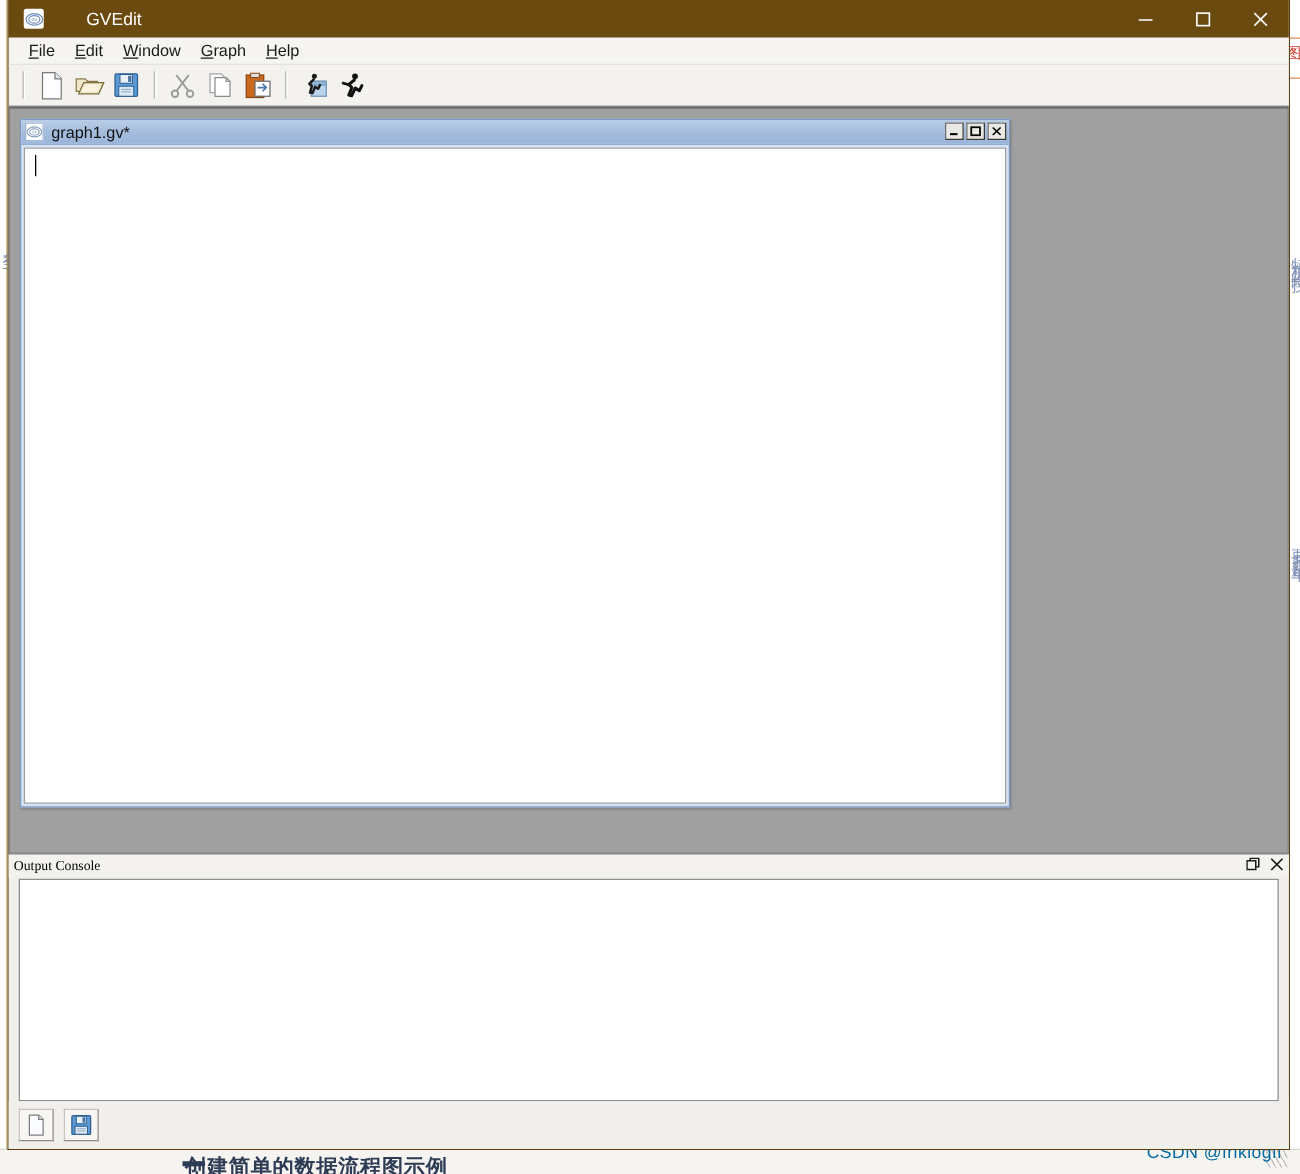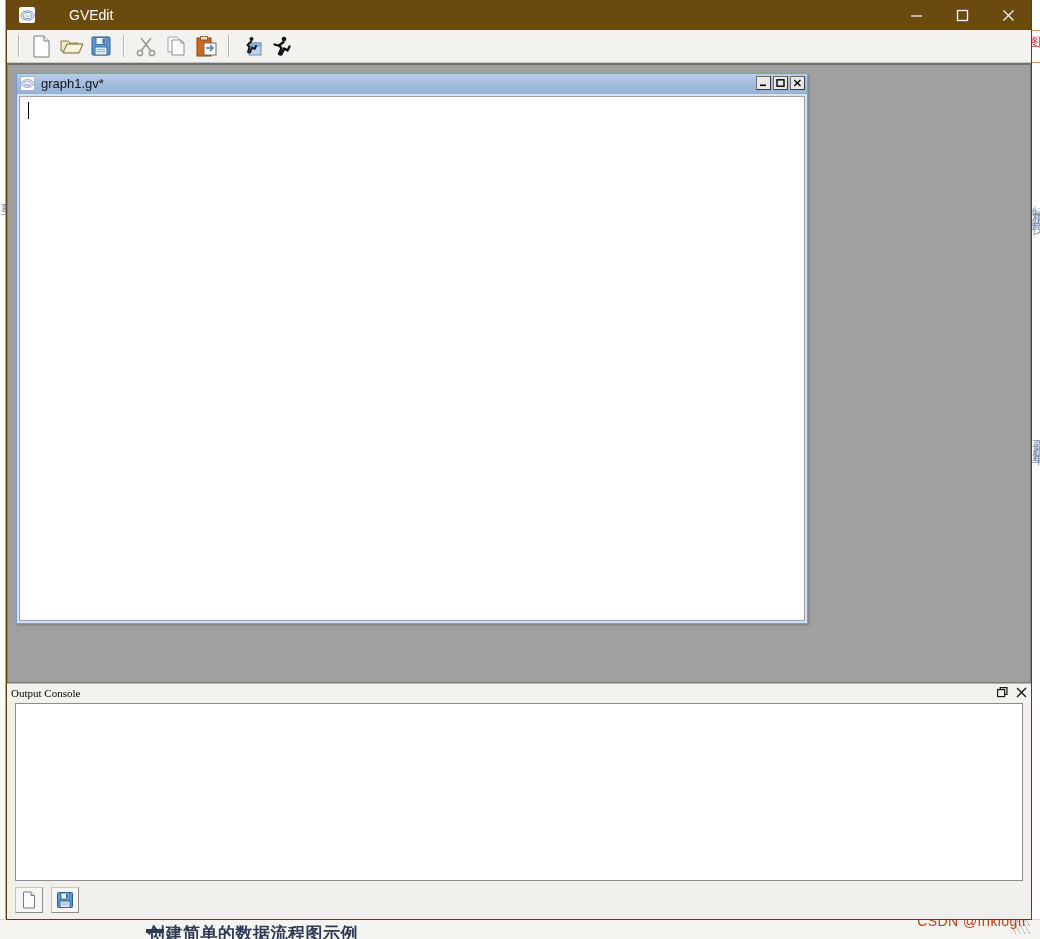--- a/index.html
+++ b/index.html
@@ -60,21 +60,21 @@
     letter-spacing: .5px;
   }
   #bg-bottom-dash {
     position: absolute; left: 146px; top: 929px; width: 18px; height: 4px; background: #2d3b55;
   }
   #bg-bottom-border {
     position: absolute; left: 0; top: 919px; width: 1040px; height: 1px; background: #d9d6cd;
   }
   #watermark {
     position: absolute; right: 14px; top: 913px;
-    font-size: 14px; color: #c2410c;
+    font-size: 14px; color: #0369a1;
     font-family: "Liberation Sans", sans-serif;
     letter-spacing: .4px;
   }
   #watermark-hatch {
     position: absolute; right: 10px; top: 912px; width: 18px; height: 22px;
     background: repeating-linear-gradient(60deg, transparent 0 3px, #c4c2be 3px 4px);
   }
 
   
   #app-window {
@@ -302,20 +302,27 @@
       </div>
       <div class="wbtn">
         <svg width="13" height="13" viewBox="0 0 13 13">
             <line x1="1.5" y1="1.5" x2="11.5" y2="11.5" stroke="#ffffff" stroke-width="1.3"></line>
             <line x1="11.5" y1="1.5" x2="1.5" y2="11.5" stroke="#ffffff" stroke-width="1.3"></line>
           </svg>
       </div>
     </div>
   </div>
 
+  <div id="menubar">
+    <div class="menu-item"><u>F</u><span>ile</span></div>
+    <div class="menu-item"><u>E</u><span>dit</span></div>
+    <div class="menu-item"><u>W</u><span>indow</span></div>
+    <div class="menu-item"><u>G</u><span>raph</span></div>
+    <div class="menu-item"><u>H</u><span>elp</span></div>
+  </div>
 
   <div id="toolbar">
     <div class="tb-sep">
         <i></i>
       </div>
 
     <div class="tb-btn">
       <svg width="21" height="23" viewBox="0 0 21 23">
         <path d="M3 1 H13 L18 6 V22 H3 Z" fill="#fdfdff" stroke="#7b7b7b" stroke-width="1"></path>
         <path d="M13 1 V6 H18" fill="#e4ecf7" stroke="#7b7b7b" stroke-width="1"></path>

